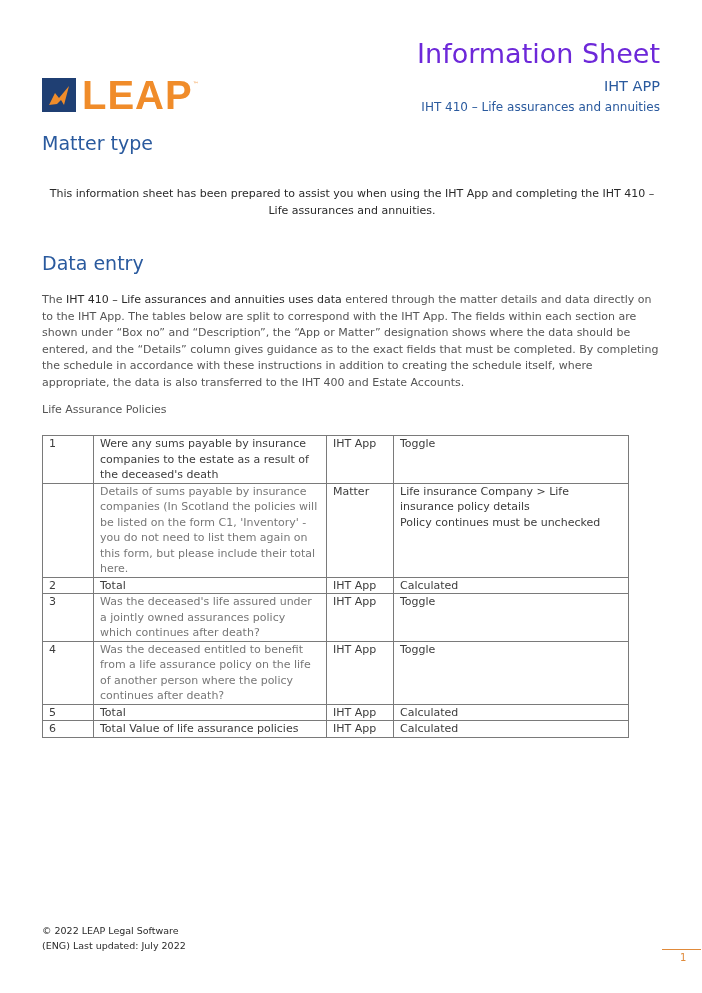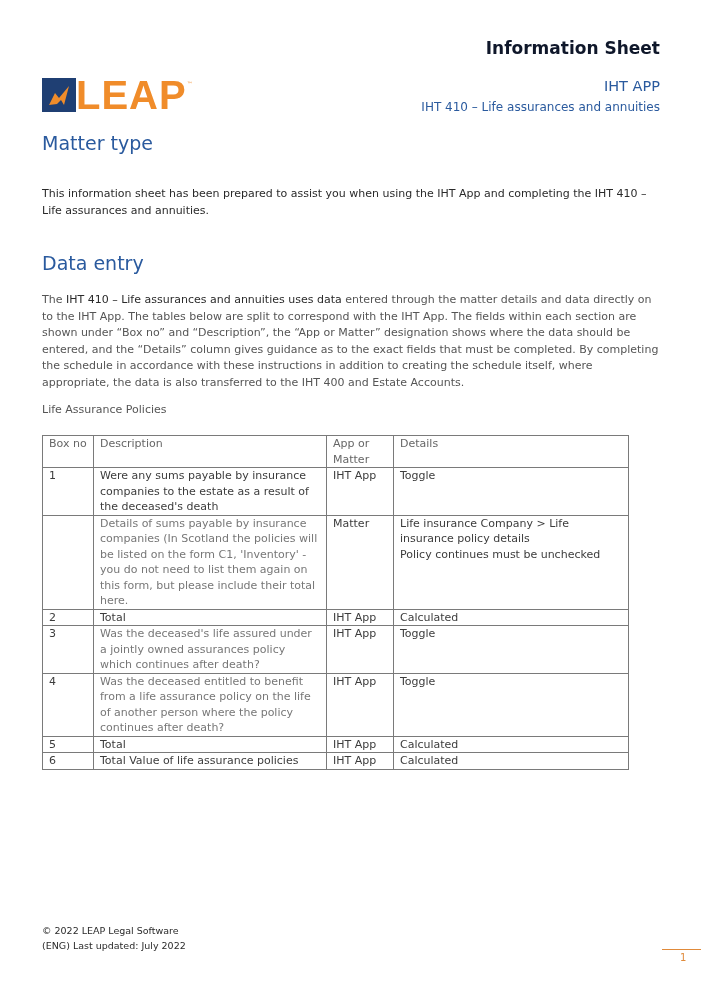--- a/index.html
+++ b/index.html
@@ -1,31 +1,31 @@
 <!DOCTYPE html>
 <html><head>
 <meta charset="utf-8">
 <style>
   html, body { margin:0; padding:0; background:#ffffff; }
   body { width:702px; height:993px; position:relative; overflow:hidden;
          font-family:"DejaVu Sans", sans-serif; color:#3c3c3c; }
   .logo { position:absolute; left:42px; top:78px; height:34px; display:flex; align-items:center; }
   .logo-mark { width:34px; height:34px; background:#1f3f73; position:relative; }
   .logo-mark svg { position:absolute; left:0; top:0; }
-  .logo-text { margin-left:0; font-family:"Liberation Sans", sans-serif; font-weight:bold;
+  .logo-text { margin-left:6px; font-family:"Liberation Sans", sans-serif; font-weight:bold;
                font-size:40px; color:#f08c2a; letter-spacing:1px; line-height:34px; }
   .logo-tm { font-size:6px; color:#f08c2a; align-self:flex-start; margin-top:2px; }
-  .title-main { position:absolute; right:42px; top:38px; font-size:17px; color:#0f172a; font-weight:bold; }
+  .title-main { position:absolute; right:42px; top:38px; font-size:27px; color:#6d28d9; font-weight:normal; }
   .title-sub { position:absolute; right:42px; top:78px; font-size:14.5px; color:#2a5a9e; }
   .title-sub2 { position:absolute; right:42px; top:100px; font-size:12px; color:#2a5a9e; }
   h2 { position:absolute; left:42px; margin:0; font-size:19px; font-weight:normal; color:#2a5a9e; }
   .h-matter { top:132px; }
   .h-data { top:252px; }
   .para { position:absolute; left:42px; width:620px; font-size:11px; line-height:16.5px; margin:0; color:#3a3a3a; }
-  .p-matter { top:186px; color:#2a2a2a; }
+  .p-matter { top:186px; color:#2a2a2a;text-align:center; }
   .p-data { top:292px; color:#555; }
   .p-data .dark { color:#2a2a2a; }
   .table-caption { position:absolute; left:42px; top:403px; font-size:11px; color:#555; }
   table { position:absolute; left:42px; top:435px; border-collapse:collapse; width:587px; font-size:11px; line-height:15.5px; }
   td { border:1px solid #7a7a7a; vertical-align:top; padding:0 6px; }
   td.c1 { width:38px; }
   td.c2 { width:220px; }
   td.c3 { width:54px; }
   tr.head td { color:#666; }
   .light { color:#777;margin-top:34px; }
@@ -53,26 +53,20 @@
 <h2 class="h-matter">Matter type</h2>
 <p class="para p-matter">This information sheet has been prepared to assist you when using the IHT App and completing the IHT 410 – Life assurances and annuities.</p>
 
 <h2 class="h-data">Data entry</h2>
 <p class="para p-data"><span>The </span><span class="dark">IHT 410 – Life assurances and annuities uses data</span><span> entered through the matter details and data directly on to the IHT App.  The tables below are split to correspond with the IHT App.  The fields within each section are shown under “Box no” and “Description”, the “App or Matter” designation shows where the data should be entered, and the “Details” column gives guidance as to the exact fields that must be completed.  By completing the schedule in accordance with these instructions in addition to creating the schedule itself, where appropriate, the data is also transferred to the IHT 400 and Estate Accounts.</span></p>
 
 <div class="table-caption">Life Assurance Policies</div>
 
 <table>
   <tbody id="tbody">
-    <tr class="head">
-      <td class="c1">Box no</td>
-      <td class="c2">Description</td>
-      <td class="c3">App or Matter</td>
-      <td class="c4">Details</td>
-    </tr>
   <tr>
         <td class="c1" style="white-space: normal;">1</td>
         <td class="c2" style="white-space: normal; margin-top: 16px;">Were any sums payable by insurance companies to the estate as a result of the deceased's death</td>
         <td class="c3" style="white-space: normal;">IHT App</td>
         <td class="c4" style="white-space: pre-line;">Toggle</td>
       </tr>
       <tr>
         <td class="c1" style="white-space: normal;"></td>
         <td class="c2 light" style="white-space: normal;">Details of sums payable by insurance companies (In Scotland the policies will be listed on the form C1, 'Inventory' - you do not need to list them again on this form, but please include their total here.</td>
         <td class="c3" style="white-space: normal;">Matter</td>

